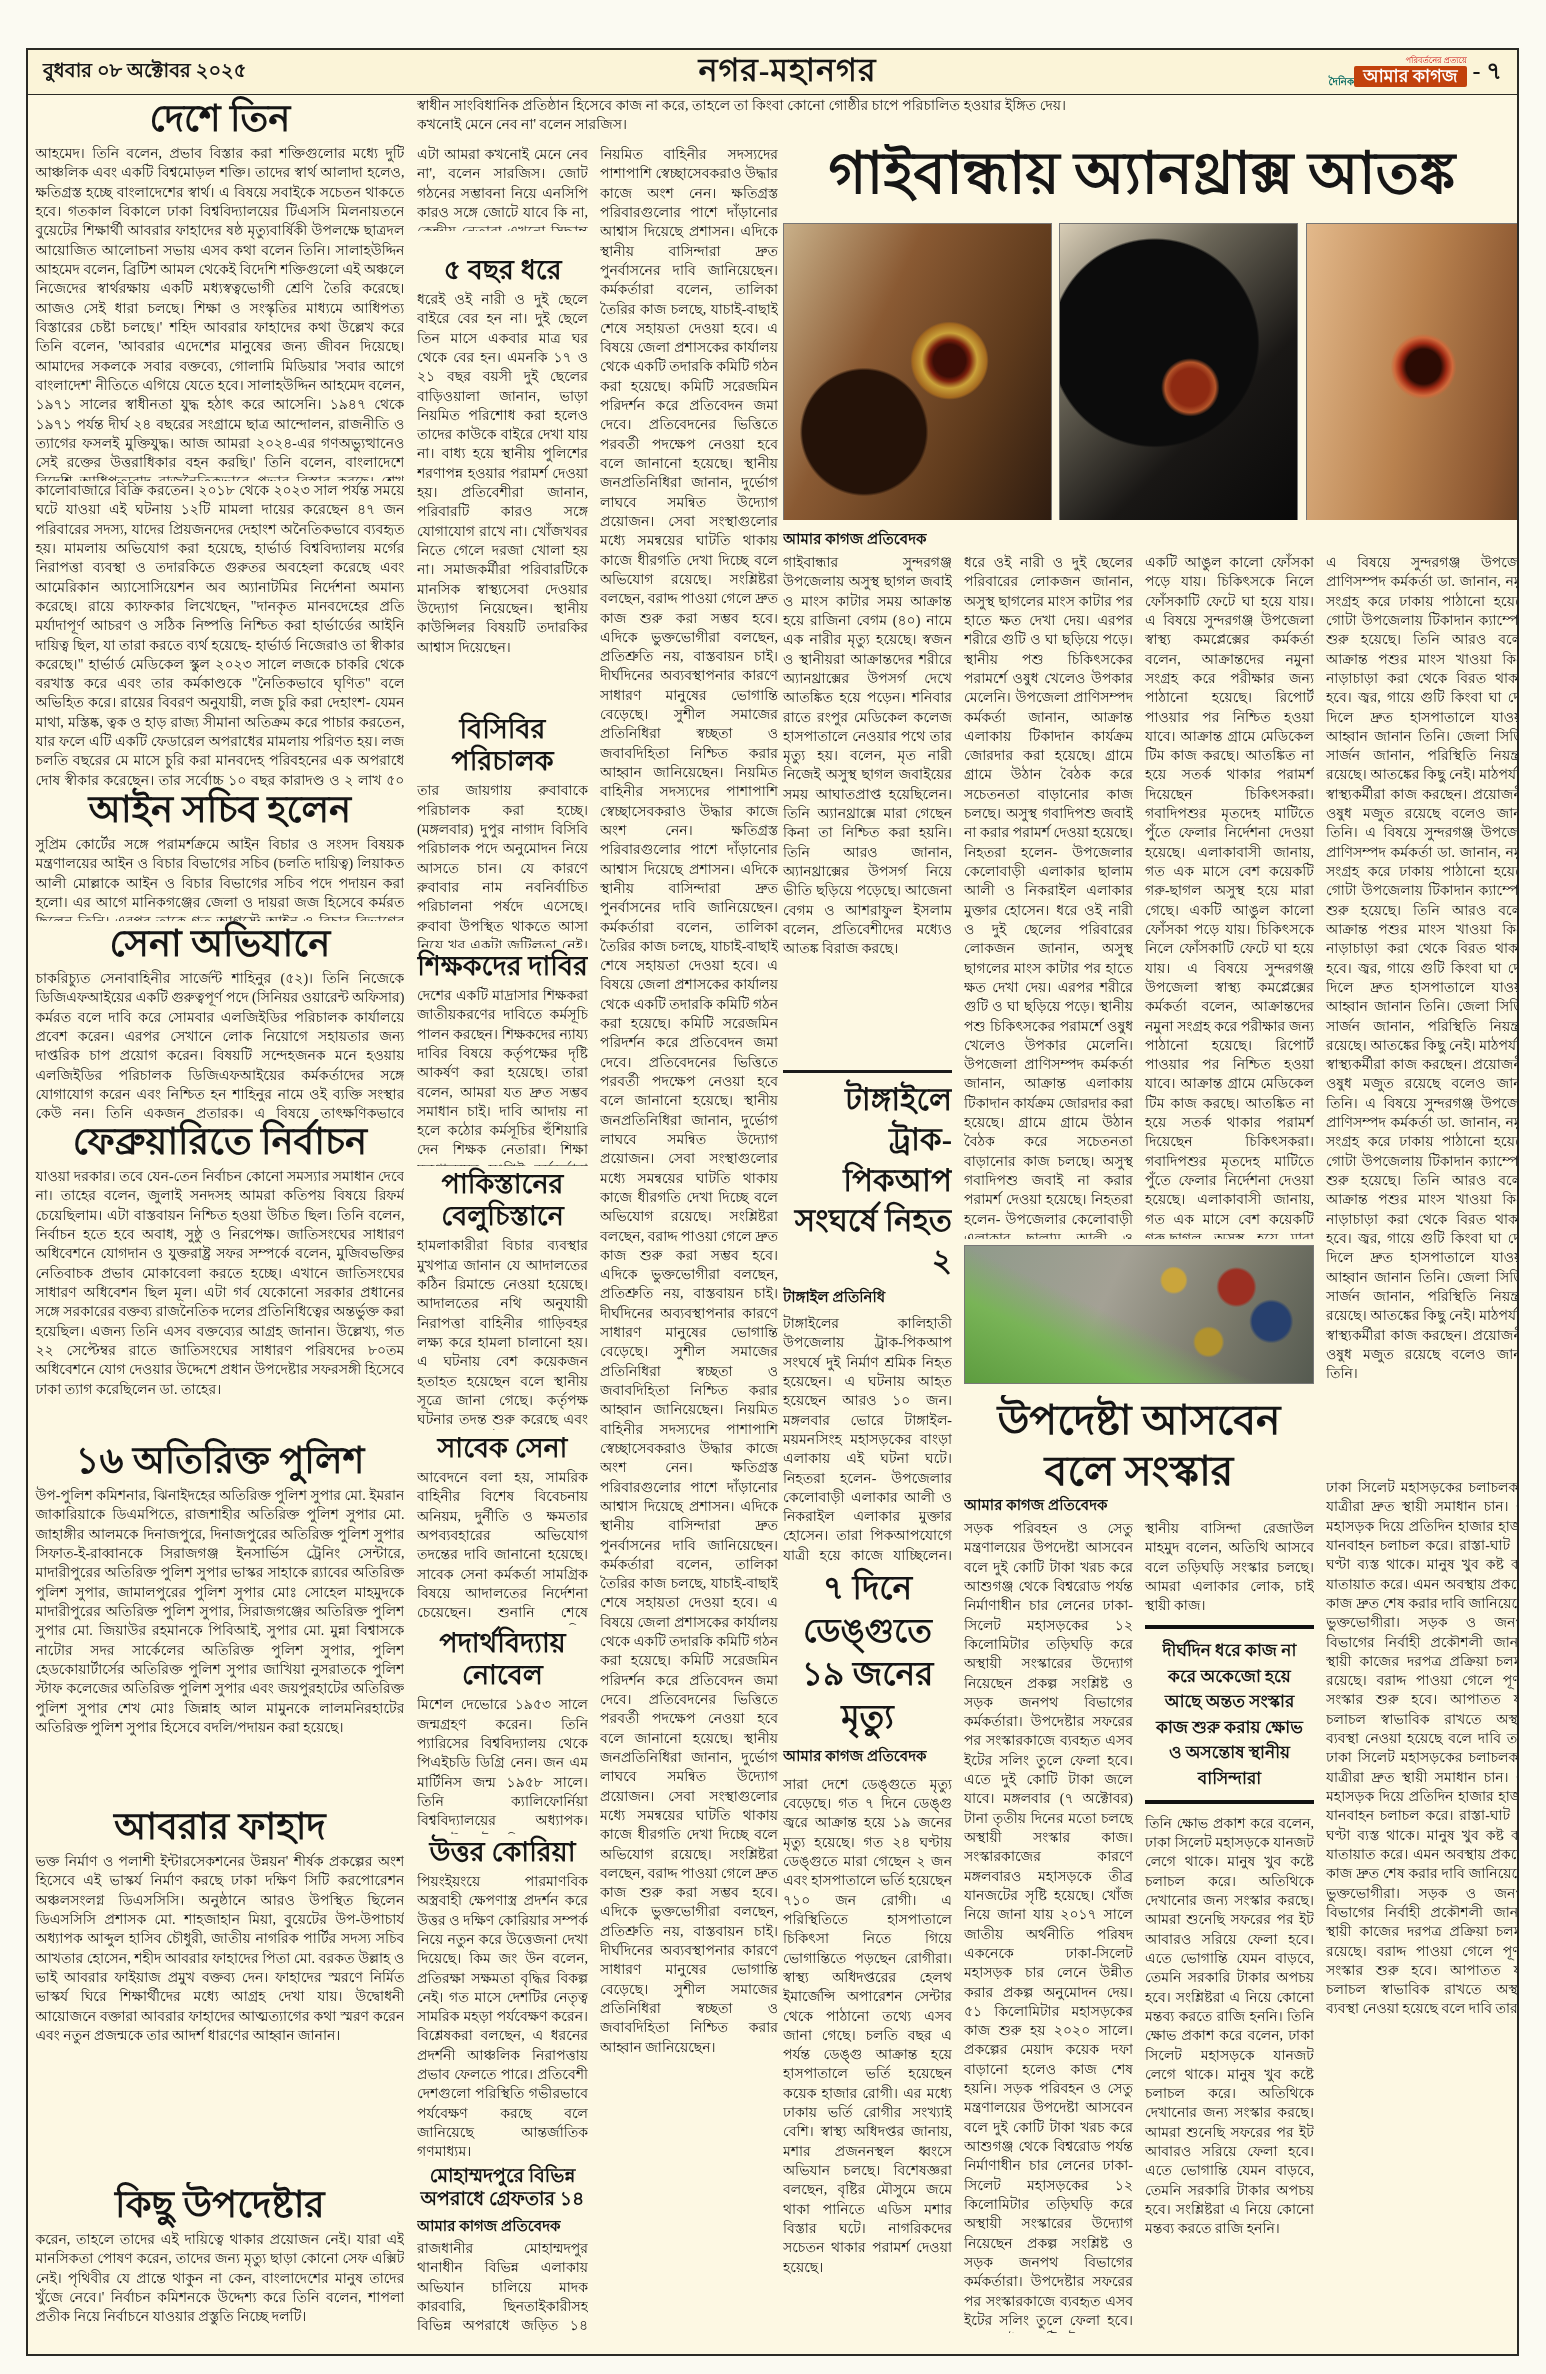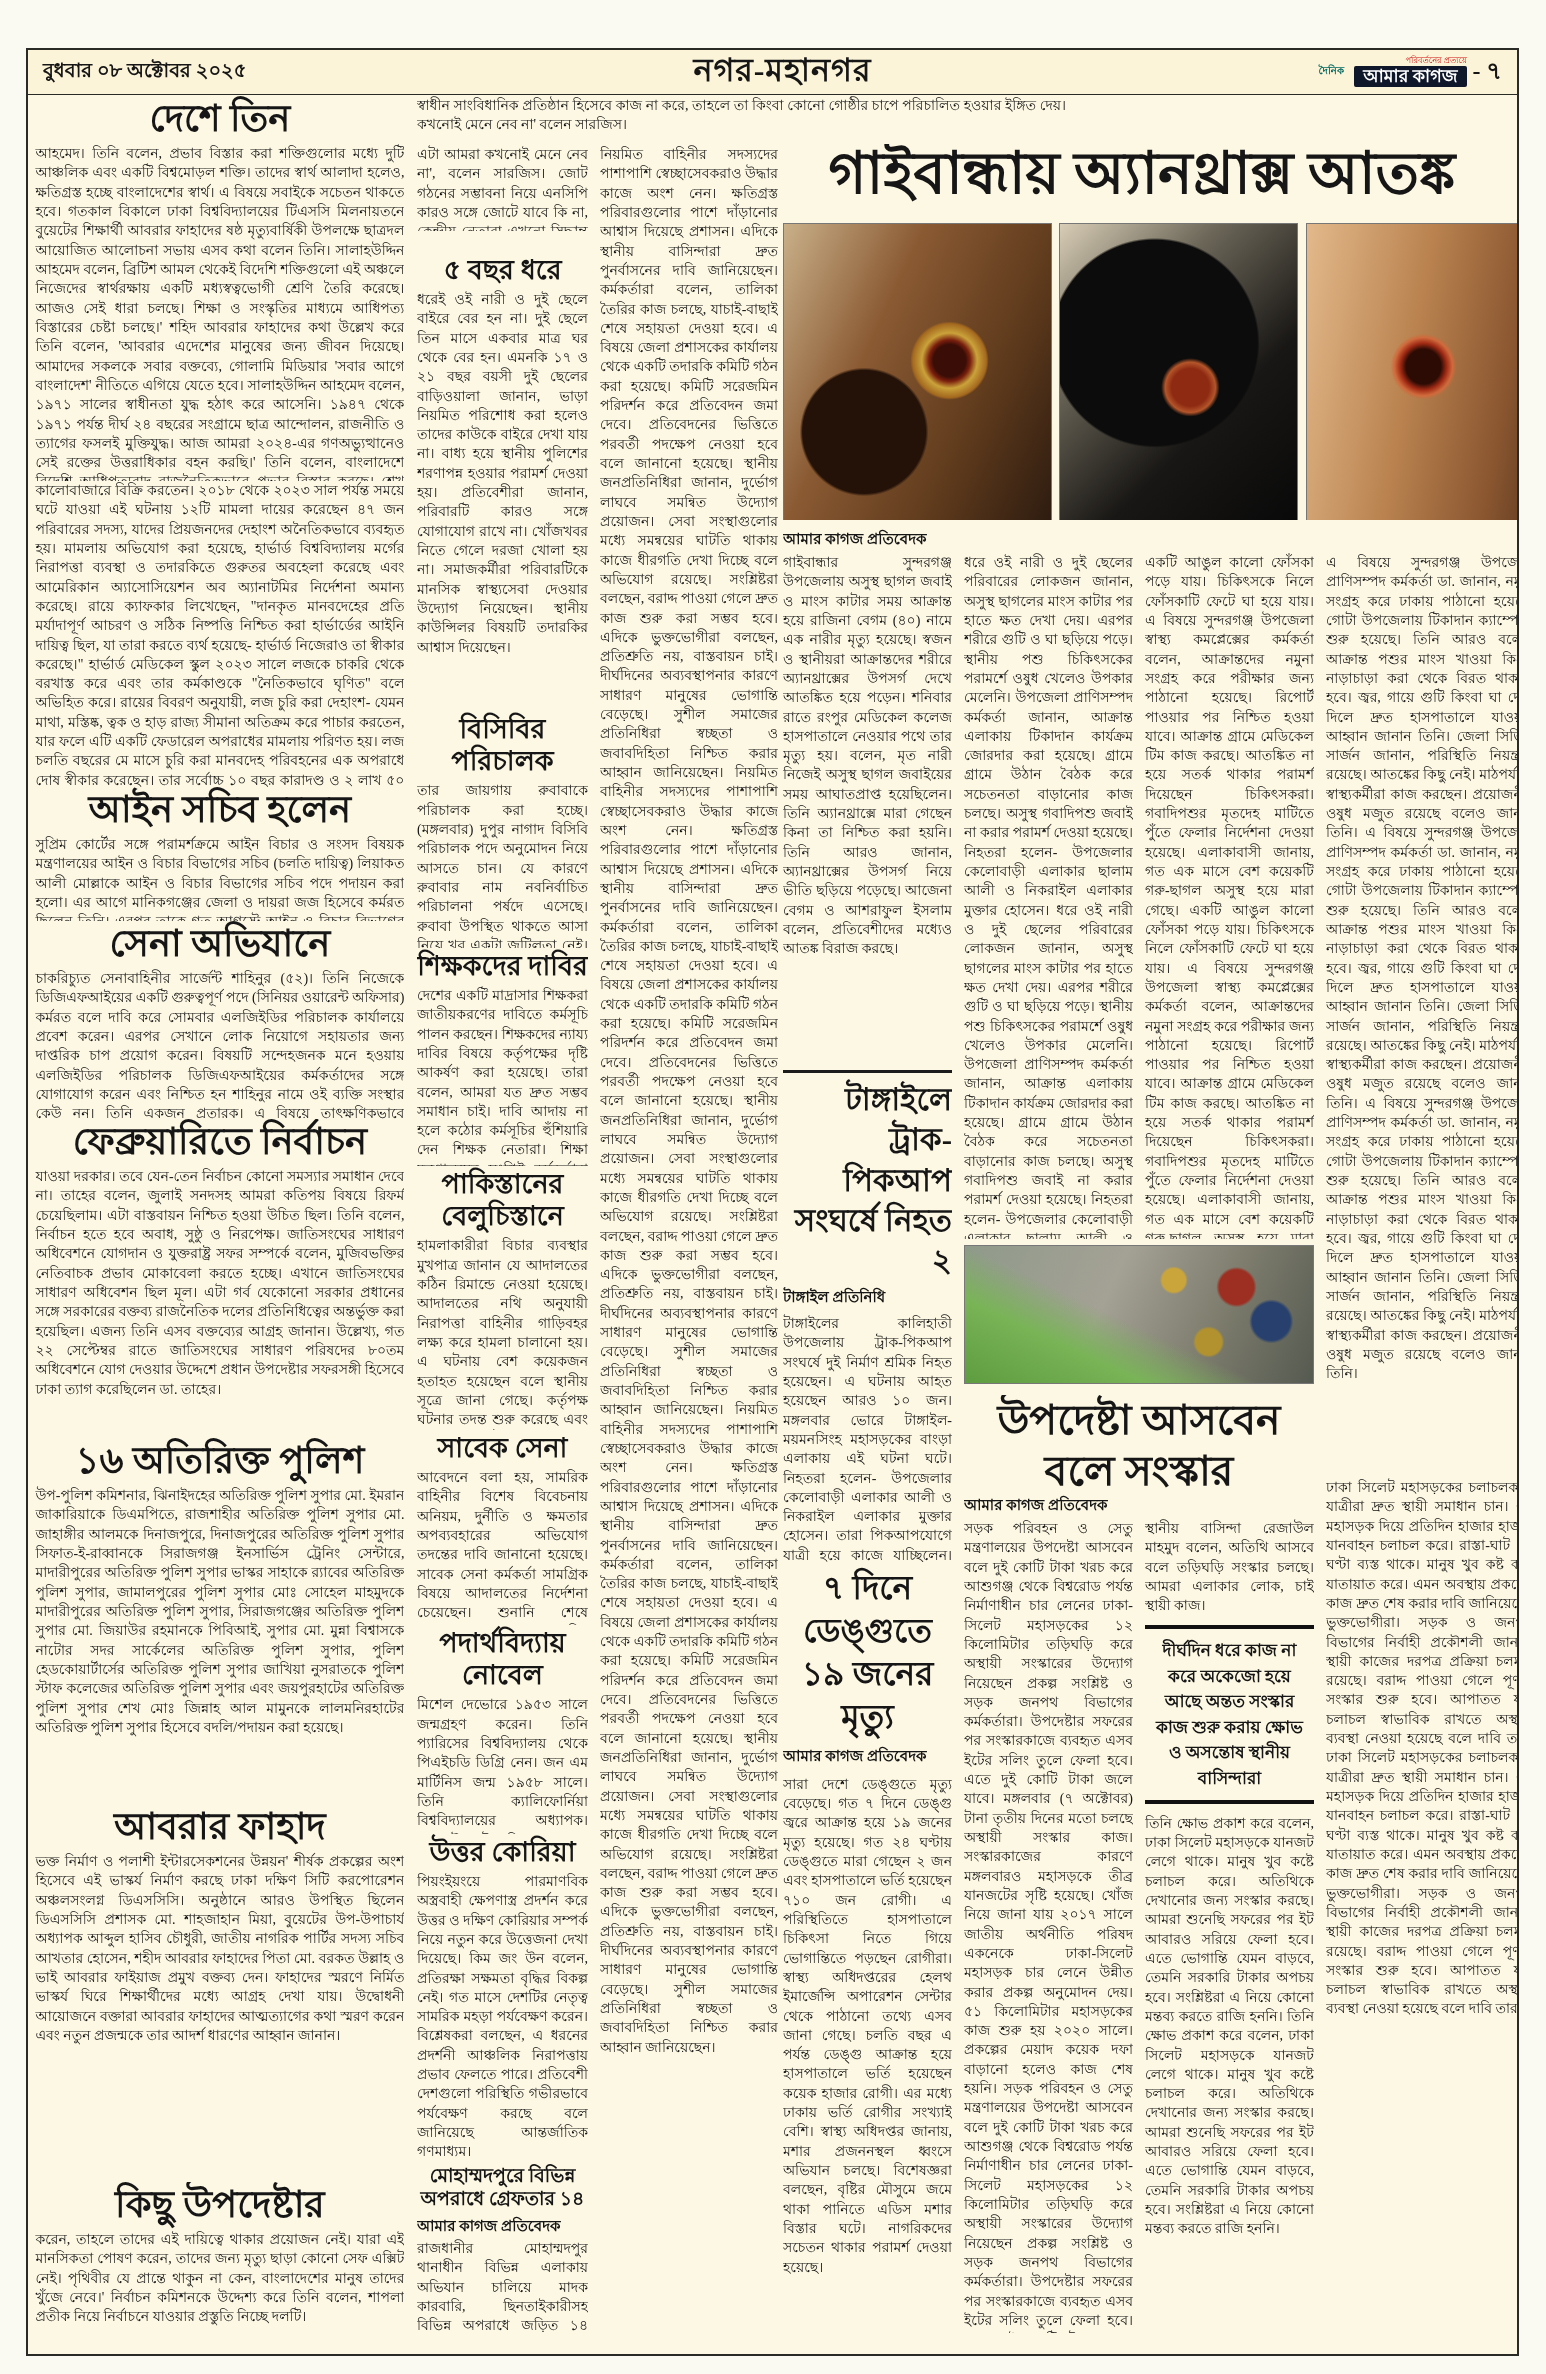--- a/index.html
+++ b/index.html
@@ -9,23 +9,23 @@
          border:2.8px solid #2a2a26;background:#fdf8e3;overflow:hidden;}
   .hdr{position:absolute;left:0;top:0;width:100%;height:45px;
        border-bottom:1.9px solid #2a2a26;background:#fbf4d8;
        display:flex;align-items:center;justify-content:space-between;
        box-sizing:border-box;padding:0 15px;}
   .hdr-date{font-size:19.5px;font-weight:bold;}
   .hdr-title{font-size:32px;font-weight:bold;letter-spacing:0.9px;}
   .hdr-logo{display:flex;align-items:center;gap:5.6px;}
   .logo-stack{display:flex;flex-direction:column;align-items:flex-end;line-height:1;}
   .logo-tag{font-size:8.3px;color:#cc1111;margin-bottom:0.9px;}
-  .logo-row{display:flex;align-items:flex-start;gap:10px;}
+  .logo-row{display:flex;align-items:flex-end;gap:0;}
   .logo-daily{font-size:10.2px;color:#0b6b62;font-weight:bold;}
-  .logo-plate{background:#0f172a;color:#ffffff;font-size:17.6px;font-weight:bold;
+  .logo-plate{background:#c2410c;color:#ffffff;font-size:17.6px;font-weight:bold;
               padding:1.9px 9.3px;border-radius:1.9px;}
   .pageno{font-size:24px;font-weight:bold;}
   .abs{position:absolute;box-sizing:border-box;overflow:hidden;}
   .body-txt{font-size:14px;line-height:1.38;text-align:justify;overflow:hidden;}
   .sec{overflow:hidden;box-sizing:border-box;}
   .h-lg{font-size:37px;font-weight:bold;text-align:center;line-height:1.15;margin:1.9px 0 3.7px;}
   .h-md{font-size:27px;font-weight:bold;text-align:center;line-height:1.2;margin:1.9px 0 3.7px;}
   .h-xl{font-size:58px;font-weight:bold;text-align:center;line-height:1.05;}
   .h-2l{font-size:41px;font-weight:bold;text-align:center;line-height:1.25;}
   .h-t3{font-size:31px;font-weight:bold;text-align:right;line-height:1.3;}

